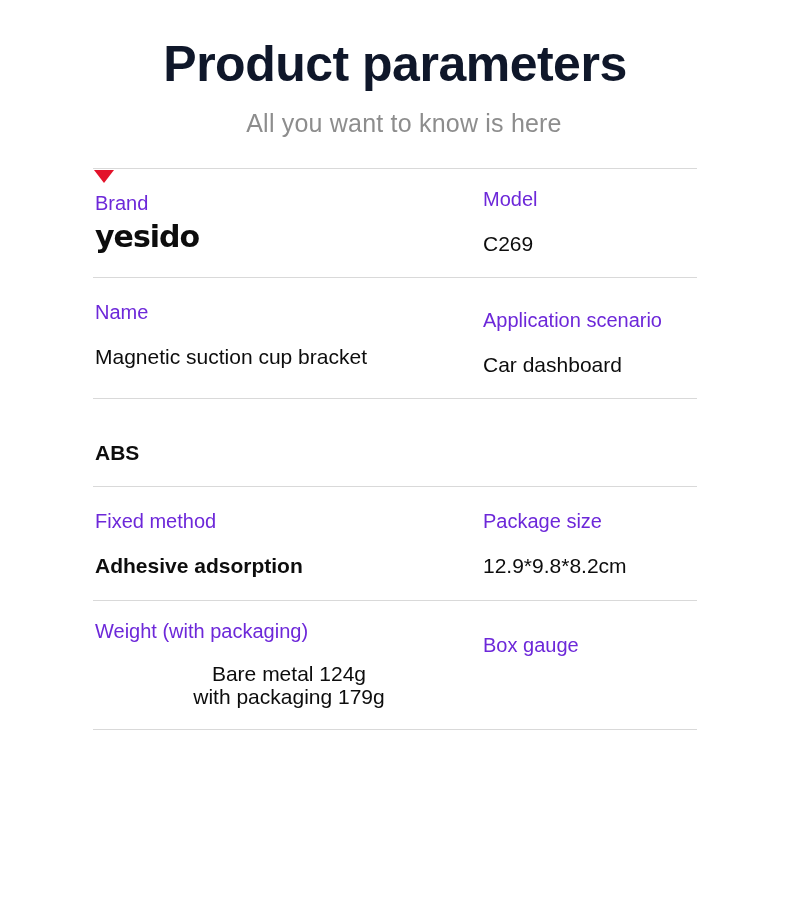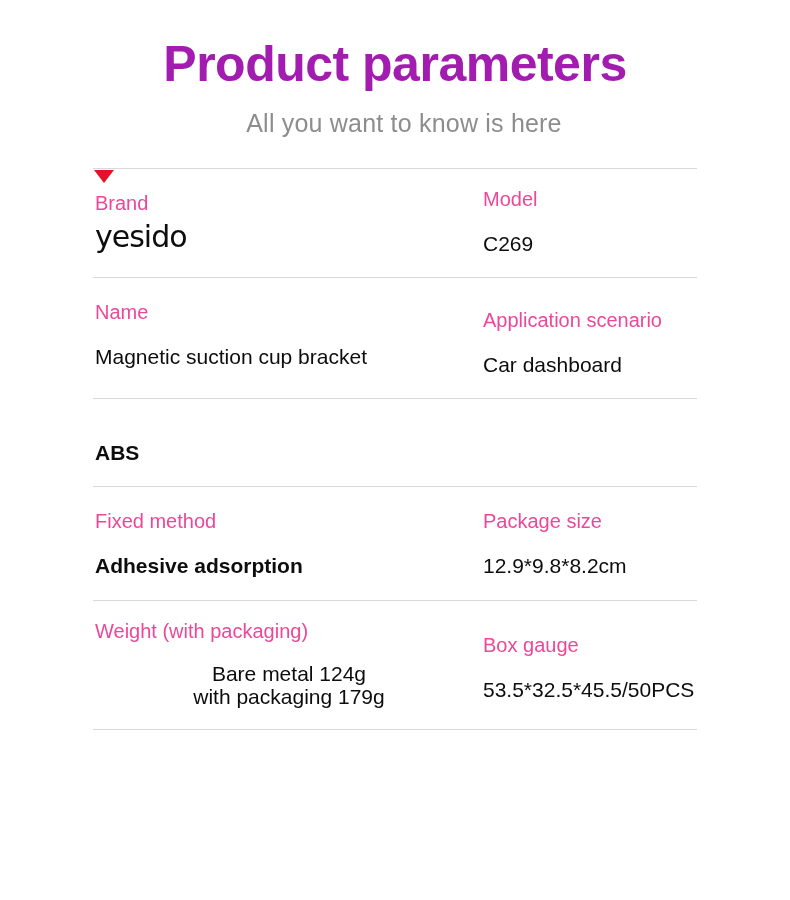--- a/index.html
+++ b/index.html
@@ -19,21 +19,21 @@
     width: 790px;
     height: 900px;
     position: relative;
     background: #ffffff;
   }
   .title {
     text-align: center;
     font-size: 50px;
     font-weight: bold;
     letter-spacing: -0.5px;
-    color: #a21caf;
+    color: #0f172a;
     margin: 38px 0 0 0;
     line-height: 1.05;
   }
   .subtitle {
     text-align: center;
     font-size: 25px;
     color: #8d8d8d;
     font-weight: 400;
     margin: 18px 0 0 18px;
     letter-spacing: 0.2px;
@@ -58,21 +58,21 @@
   .cell.left {
     width: 390px;
     padding-left: 2px;
   }
   .cell.right {
     width: 214px;
     padding-left: 0px;
   }
   .label {
     font-size: 20px;
-    color: #ec4899;
+    color: #6d28d9;
     font-weight: 400;
     line-height: 1.25;
     white-space: nowrap;
   }
   .value {
     font-size: 21px;
     color: #0d0d0d;
     font-weight: 400;
     line-height: 1.3;
     margin-top: 18px;
@@ -85,21 +85,21 @@
   .brand-logo {
     margin-top: 4px;
     display: flex;
     align-items: center;
     height: 34px;
   }
   .brand-mark {
     position: relative;
     display: inline-block;
     font-size: 30px;
-    font-weight: 400;
+    font-weight: 700;
     letter-spacing: -1px;
     color: #0d0d0d;
     font-family: "DejaVu Sans", sans-serif;
     text-align: center;
   }
   .brand-tri {
     position: absolute;
     left: 1px;
     top: 1px;
     width: 0;
@@ -183,20 +183,19 @@
     <div class="divider"></div>
 
     <div class="row row-weight">
       <div class="cell left">
         <div class="label">Weight (with packaging)</div>
         <div class="value two-line">Bare metal 124g</div>
         <div class="value two-line" style="margin-top:0;">with packaging 179g</div>
       </div>
       <div class="cell right">
         <div class="label">Box gauge</div>
-        <div class="value">53.5*32.5*45.5/50PCS</div>
       </div>
     </div>
 
     <div class="divider"></div>
 
   </div>
 </div>
 
 </body></html>

